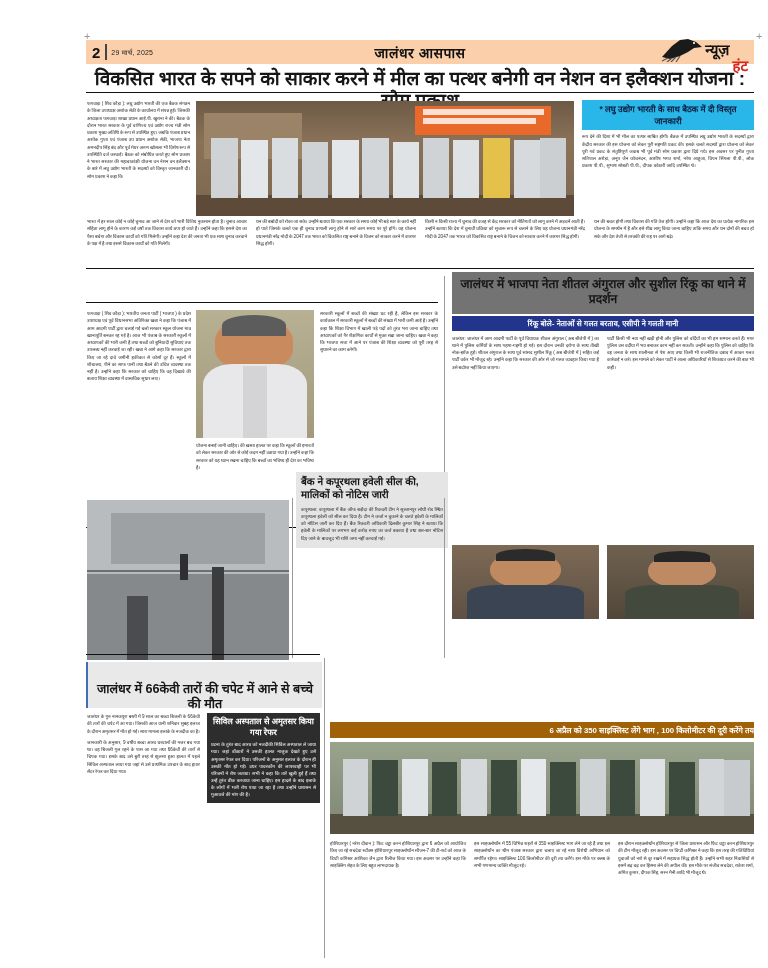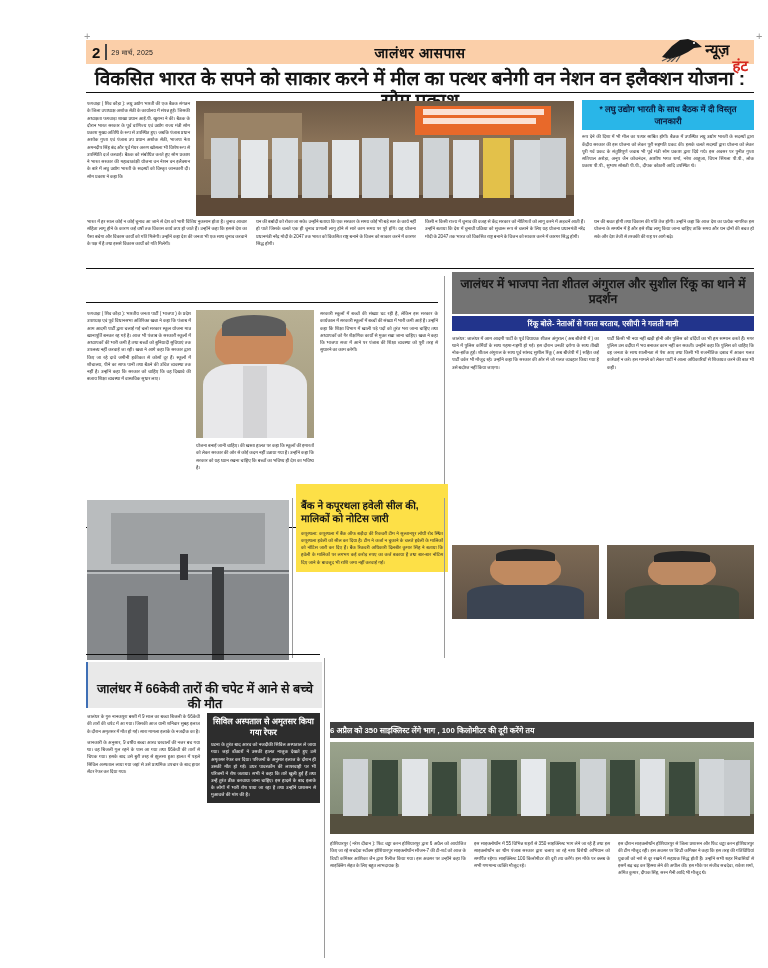--- a/index.html
+++ b/index.html
@@ -58,39 +58,39 @@
   .a3-wrap{position:absolute;left:452px;top:272px;width:302px;}
   .a3-hlbox{background:#737373;padding:5px 4px 6px;}
   .a3-hl{font-size:12.2px;line-height:1.25;}
   .a3-sub{background:#22348c;color:#fff;font-weight:bold;font-size:7.4px;text-align:center;padding:2.5px 0;margin-top:2px;letter-spacing:.1px;}
   .a3-cols{display:flex;gap:8px;padding-top:4px;}
   .a3-cols .col{width:147px;}
   .a3-photos{position:absolute;left:452px;top:545px;width:302px;display:flex;gap:8px;}
   .a3-photos .ph{width:147px;height:74px;background:#8d7f70;position:relative;overflow:hidden;}
 
   
-  .a4{position:absolute;left:296px;top:484px;width:142px;background:#fde047;padding:16px 5px 6px;}
+  .a4{position:absolute;left:296px;top:472px;width:142px;background:#e5e5e5;padding:4px 5px 6px;}
   .a4-hl{font-size:10.2px;line-height:1.26;text-align:left;}
   .a4-body{font-size:4.6px;line-height:1.58;text-align:justify;color:#2b2b2b;padding-top:4px;}
 
   
   .cctv{position:absolute;left:87px;top:500px;width:202px;height:160px;background:#7f8286;}
 
   
   .a5-hlbox{position:absolute;left:86px;top:662px;width:234px;height:46px;background:#e9e9e9;border-left:2px solid #3f6fb5;display:flex;align-items:center;justify-content:center;}
   .a5-hl{font-size:12.6px;line-height:1.22;padding:0 4px;margin-top:24px;}
   .a5-cols{position:absolute;left:87px;top:713px;width:233px;display:flex;gap:7px;}
   .a5-cols .col{width:113px;}
   .a5-gbox{background:#2d2d2d;color:#fff;padding:4px 4px 5px;}
   .a5-gbox .t{color:#fff;font-weight:bold;font-size:8.2px;line-height:1.3;text-align:center;}
   .a5-gbox .s{color:#fff;font-size:4.6px;line-height:1.55;text-align:justify;padding-top:3px;}
 
   
   .a6-hl{position:absolute;left:330px;top:660px;width:424px;font-size:14.2px;text-align:left;}
-  .a6-band{position:absolute;left:330px;top:722px;width:424px;background:#404040;color:#fff;font-weight:bold;font-size:7.8px;text-align:left;padding:3px 0;}
+  .a6-band{position:absolute;left:330px;top:722px;width:424px;background:#a16207;color:#fff;font-weight:bold;font-size:7.8px;text-align:right;padding:3px 0;}
   .a6-photo{position:absolute;left:330px;top:742px;width:424px;height:92px;background:#8a8f7d;overflow:hidden;}
   .a6-cols{position:absolute;left:330px;top:840px;width:424px;display:flex;gap:8px;}
   .a6-cols .col{width:136px;}
   .wall{position:absolute;left:0;right:0;top:0;bottom:0;}
 </style>
 </head>
 <body>
 
 <div class="page">
 

